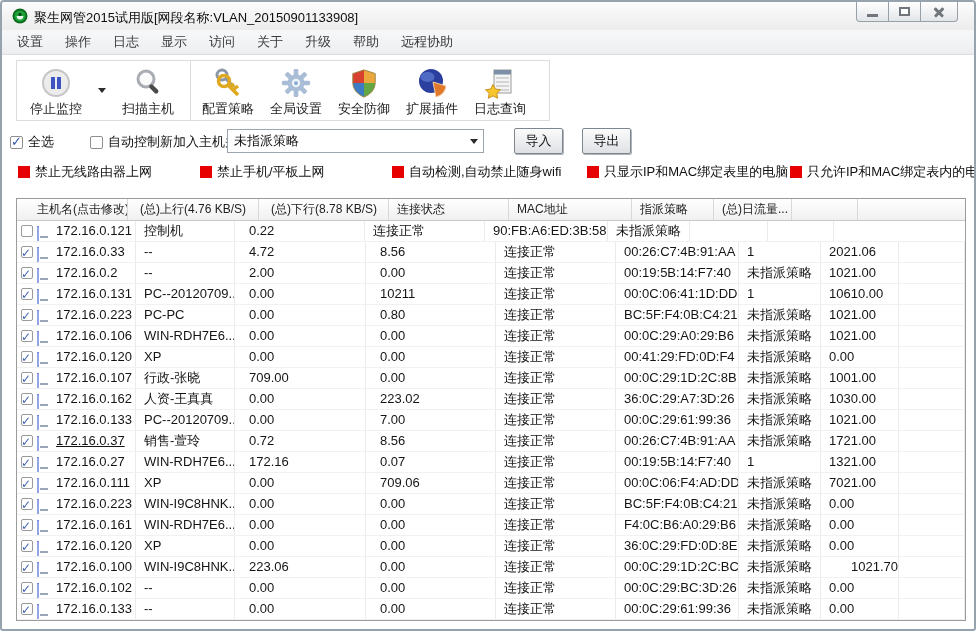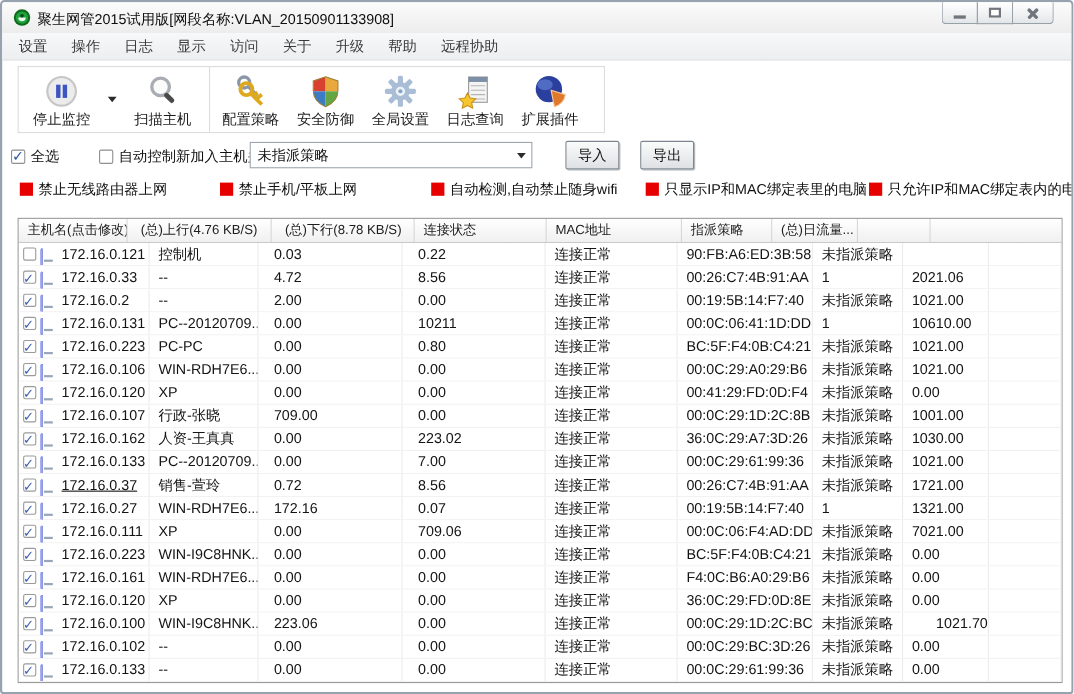--- a/index.html
+++ b/index.html
@@ -137,80 +137,80 @@
             <path d="M13 11 L22 20" stroke="#8B96A8" stroke-width="3"></path>
             <circle cx="12" cy="14" r="5.5" fill="none" stroke="#DFA91F" stroke-width="3.5"></circle>
             <path d="M16 18 L26 28 M21 23 l5 -4 M18 20 l4 -3" stroke="#DFA91F" stroke-width="3.5" fill="none"></path>
           </svg>
         </span>
         <span class="lbl">配置策略</span>
       </div>
       <div class="tbtn w68">
         <span class="icn">
           <svg width="30" height="30" viewBox="0 0 32 32">
-            <defs>
-              <clipPath id="shc">
-                <path d="M16 2 L28 6 V15 C28 23 23 28 16 31 C9 28 4 23 4 15 V6 Z"></path>
-              </clipPath>
-            </defs>
-            <g clip-path="url(#shc)">
-              <rect x="4" y="2" width="12" height="14" fill="#D8402F"></rect>
-              <rect x="16" y="2" width="12" height="14" fill="#EAA83C"></rect>
-              <rect x="4" y="16" width="12" height="15" fill="#3D7BC4"></rect>
-              <rect x="16" y="16" width="12" height="15" fill="#62A744"></rect>
-            </g>
-            <path d="M16 2 L28 6 V15 C28 23 23 28 16 31 C9 28 4 23 4 15 V6 Z" fill="none" stroke="#9A7F3A"></path>
-          </svg>
-        </span>
-        <span class="lbl">安全防御</span>
-      </div>
-      <div class="tbtn w68">
-        <span class="icn">
-          <svg width="30" height="30" viewBox="0 0 32 32">
             <g fill="#A9BED6">
               <rect x="13.5" y="1" width="5" height="8" rx="1.5"></rect>
               <rect x="13.5" y="1" width="5" height="8" rx="1.5" transform="rotate(45 16 16)"></rect>
               <rect x="13.5" y="1" width="5" height="8" rx="1.5" transform="rotate(90 16 16)"></rect>
               <rect x="13.5" y="1" width="5" height="8" rx="1.5" transform="rotate(135 16 16)"></rect>
               <rect x="13.5" y="1" width="5" height="8" rx="1.5" transform="rotate(180 16 16)"></rect>
               <rect x="13.5" y="1" width="5" height="8" rx="1.5" transform="rotate(225 16 16)"></rect>
               <rect x="13.5" y="1" width="5" height="8" rx="1.5" transform="rotate(270 16 16)"></rect>
               <rect x="13.5" y="1" width="5" height="8" rx="1.5" transform="rotate(315 16 16)"></rect>
               <circle cx="16" cy="16" r="9"></circle>
             </g>
             <circle cx="16" cy="16" r="4.5" fill="#EDF2F7"></circle>
             <circle cx="16" cy="16" r="2" fill="#7FA7CC"></circle>
           </svg>
         </span>
         <span class="lbl">全局设置</span>
       </div>
       <div class="tbtn w68">
         <span class="icn">
+          <svg width="30" height="30" viewBox="0 0 32 32">
+            <defs>
+              <clipPath id="shc">
+                <path d="M16 2 L28 6 V15 C28 23 23 28 16 31 C9 28 4 23 4 15 V6 Z"></path>
+              </clipPath>
+            </defs>
+            <g clip-path="url(#shc)">
+              <rect x="4" y="2" width="12" height="14" fill="#D8402F"></rect>
+              <rect x="16" y="2" width="12" height="14" fill="#EAA83C"></rect>
+              <rect x="4" y="16" width="12" height="15" fill="#3D7BC4"></rect>
+              <rect x="16" y="16" width="12" height="15" fill="#62A744"></rect>
+            </g>
+            <path d="M16 2 L28 6 V15 C28 23 23 28 16 31 C9 28 4 23 4 15 V6 Z" fill="none" stroke="#9A7F3A"></path>
+          </svg>
+        </span>
+        <span class="lbl">安全防御</span>
+      </div>
+      <div class="tbtn w68">
+        <span class="icn">
+          <svg width="32" height="32" viewBox="0 0 32 32">
+            <circle cx="15" cy="14" r="12" fill="#2B3F9E"></circle>
+            <ellipse cx="11.5" cy="10" rx="7" ry="5" fill="#5E7BD0" opacity="0.75"></ellipse>
+            <path d="M17 15 L30 19 A13.5 13.5 0 0 1 20 30 Z" fill="#E07A2A" stroke="#F5C9A0"></path>
+          </svg>
+        </span>
+        <span class="lbl">扩展插件</span>
+      </div>
+      <div class="tbtn w68">
+        <span class="icn">
           <svg width="32" height="32" viewBox="0 0 32 32">
             <rect x="10" y="3" width="17" height="23" fill="#F4F4F4" stroke="#9A9A9A"></rect>
             <rect x="10" y="3" width="17" height="4.5" fill="#7C8FA6"></rect>
             <line x1="12" y1="11" x2="25" y2="11" stroke="#B5B5B5"></line>
             <line x1="12" y1="15" x2="25" y2="15" stroke="#B5B5B5"></line>
             <line x1="12" y1="19" x2="25" y2="19" stroke="#B5B5B5"></line>
             <line x1="12" y1="23" x2="25" y2="23" stroke="#B5B5B5"></line>
             <polygon points="9,17.5 11.4,22.1 16.5,22.8 12.8,26.3 13.7,31.3 9,28.9 4.3,31.3 5.2,26.3 1.5,22.8 6.6,22.1" fill="#F7C52E" stroke="#C98F1B"></polygon>
           </svg>
         </span>
         <span class="lbl">日志查询</span>
       </div>
-      <div class="tbtn w68">
-        <span class="icn">
-          <svg width="32" height="32" viewBox="0 0 32 32">
-            <circle cx="15" cy="14" r="12" fill="#2B3F9E"></circle>
-            <ellipse cx="11.5" cy="10" rx="7" ry="5" fill="#5E7BD0" opacity="0.75"></ellipse>
-            <path d="M17 15 L30 19 A13.5 13.5 0 0 1 20 30 Z" fill="#E07A2A" stroke="#F5C9A0"></path>
-          </svg>
-        </span>
-        <span class="lbl">扩展插件</span>
-      </div>
     </div>
 
   <div class="controls">
     <div class="ctl-group" style="left:8px">
       <span class="cbx on" id="cb-selall"></span>
       <span>全选</span>
     </div>
     <div class="ctl-group" style="left:88px">
       <span class="cbx" id="cb-auto"></span>
       <span>自动控制新加入主机并自动指派</span>
@@ -243,38 +243,37 @@
         <span>只显示IP和MAC绑定表里的电脑</span>
       </div>
       <div class="leg" style="left: 788px;">
         <span class="sq" style="background: rgb(230, 0, 0);"></span>
         <span>只允许IP和MAC绑定表内的电脑上网</span>
       </div>
     </div>
 
   <div class="grid">
     <div class="ghead">
-        <div class="hcell" style="width: 99px;">主机名(点击修改)</div>
+        <div class="hcell" style="width: 99px; margin-left: 12px;">主机名(点击修改)</div>
         <div class="hcell p12" style="width: 131px;">(总)上行(4.76 KB/S)</div>
         <div class="hcell p12" style="width: 130px;">(总)下行(8.78 KB/S)</div>
         <div class="hcell" style="width: 120px;">连接状态</div>
         <div class="hcell" style="width: 123px;">MAC地址</div>
         <div class="hcell" style="width: 82px;">指派策略</div>
         <div class="hcell" style="width: 78px;">(总)日流量...</div>
         <div class="hcell" style="width: 66px;"></div>
       </div>
     <div>
         <div class="row">
           <div class="cell c0" style="width: 119px;">
             <span class="rcb"></span>
             <span class="mon"><span class="scr"></span></span>
             <span>172.16.0.121</span>
           </div>
           <div class="cell c1" style="width: 99px;">控制机</div>
-          <div class="cell c2" style="width: 131px;">0.03</div>
           <div class="cell c3" style="width: 130px;">0.22</div>
           <div class="cell c4" style="width: 120px;">连接正常</div>
           <div class="cell c5" style="width: 123px;">90:FB:A6:ED:3B:58</div>
           <div class="cell c6" style="width: 82px;">未指派策略</div>
           <div class="cell c7" style="width: 78px;"></div>
           <div class="cell c8" style="width: 66px;"></div>
         </div>
         <div class="row">
           <div class="cell c0" style="width: 119px;">
             <span class="rcb on"></span>

